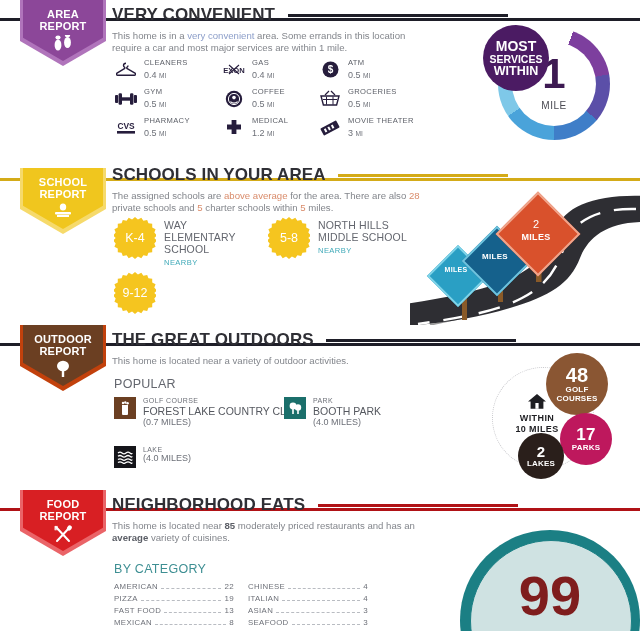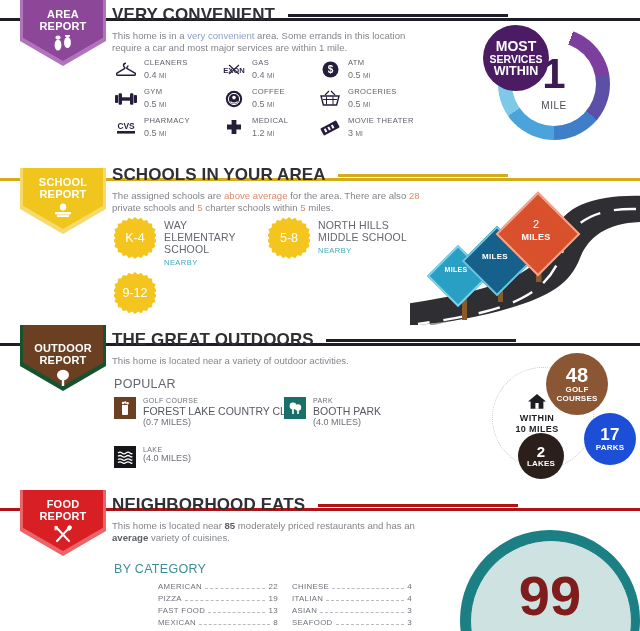--- a/index.html
+++ b/index.html
@@ -77,21 +77,21 @@
   
   .sub-h{position:absolute;font-size:12.5px;color:#63666e;letter-spacing:.3px;}
   .od{position:absolute;display:flex;align-items:flex-start;}
   .od .sq{width:22px;height:22px;flex:0 0 22px;margin-right:7px;display:flex;align-items:center;justify-content:center;}
   .od .k{font-size:7px;letter-spacing:.4px;color:#6d7078;display:block;}
   .od .v{font-size:10.5px;color:#55585f;display:block;line-height:12px;margin-top:1px;}
   .od .m{font-size:9px;color:#6d7078;display:block;line-height:11px;}
 
   
   .cat-h{position:absolute;font-size:12.5px;color:#3e8f93;letter-spacing:.3px;}
-  .catcol{position:absolute;width:120px;margin-left:44px;}
+  .catcol{position:absolute;width:120px;}
   .catrow{display:flex;align-items:baseline;font-size:7.8px;color:#6d7078;letter-spacing:.35px;height:12px;}
   .catrow .cn{white-space:nowrap;}
   .catrow .dots{flex:1;border-bottom:1px dashed #b9bcc2;margin:0 3px 2px 3px;}
   .catrow .cv{font-size:8px;}
 
   
   .bigcirc{position:absolute;border-radius:50%;}
 </style>
 </head>
 <body>
@@ -313,21 +313,21 @@
   </div>
   <div class="school" style="left:114px;top:112px;width:160px;">
     <span class="star">9-12</span>
   </div>
 </div>
 
 <div class="section" style="top:325px;height:165px;">
   <div class="rule" style="top:18px;background:#1e1e28;"></div>
 
   <div class="badge-wrap" style="top:0;">
-    <div class="shield" style="background:#14532d;justify-content:flex-end;">
+    <div class="shield" style="background:#c2410c;">
       <div class="shield-inner" style="background:#6b3f22;"></div>
       <div class="shield-txt">
         <span>OUTDOOR</span><br>
         <span>REPORT</span>
       </div>
       <div class="shield-icon">
         <svg width="20" height="18" viewBox="0 0 20 18">
             <ellipse cx="10" cy="6" rx="6" ry="5.2" fill="#fff"></ellipse>
             <rect x="8.8" y="9" width="2.4" height="8" fill="#fff"></rect>
           </svg>
@@ -400,21 +400,21 @@
           <rect x="8.4" y="10" width="3.2" height="5.8" fill="#fff"></rect>
         </svg>
     </div>
     <div style="position:absolute;left:21px;top:58px;width:72px;text-align:center;font-size:9px;font-weight:bold;color:#1e1e22;letter-spacing:.4px;">WITHIN</div>
     <div style="position:absolute;left:21px;top:69px;width:72px;text-align:center;font-size:9px;font-weight:bold;color:#1e1e22;letter-spacing:.4px;">10 MILES</div>
 
     <div class="bubble" style="left:66px;top:-2px;width:62px;height:62px;background:#8a5633;">
       <span class="l1" style="font-size:20px;line-height:19px;">48</span>
       <span class="l3">GOLF COURSES</span>
     </div>
-    <div class="bubble" style="left:104px;top:58px;width:52px;height:52px;background:#1d4ed8;">
+    <div class="bubble" style="left:80px;top:58px;width:52px;height:52px;background:#be185d;">
       <span class="l1" style="font-size:17px;line-height:16px;">17</span>
       <span class="l3">PARKS</span>
     </div>
     <div class="bubble" style="left:38px;top:78px;width:46px;height:46px;background:#2a1f1b;">
       <span class="l1" style="font-size:15px;line-height:15px;">2</span>
       <span class="l3">LAKES</span>
     </div>
   </div>
 </div>
 

